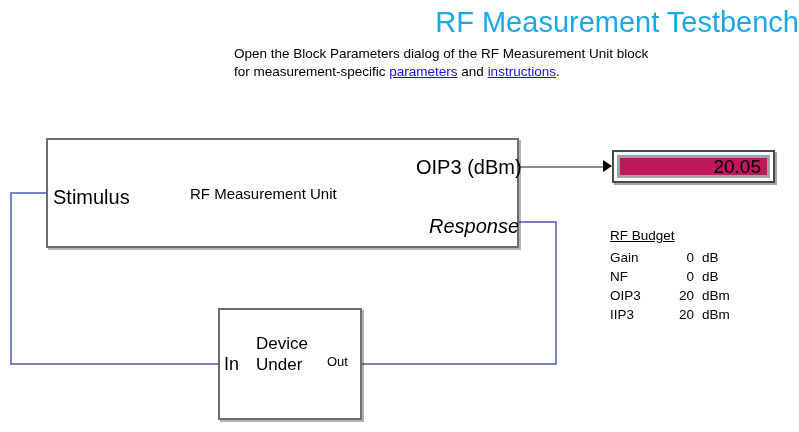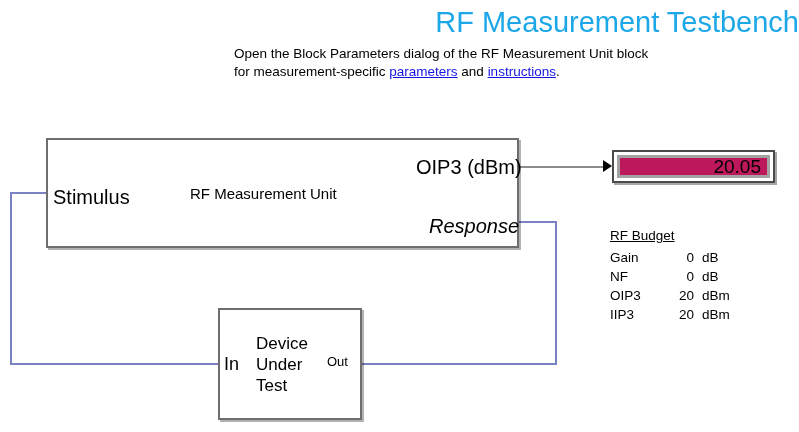--- a/index.html
+++ b/index.html
@@ -236,21 +236,20 @@
   <div class="block" id="rfmu"></div>
   <div class="block-label" id="rfmu-title">RF Measurement Unit</div>
   <div class="port-label" id="rfmu-stimulus">Stimulus</div>
   <div class="port-label" id="rfmu-oip3">OIP3 (dBm)</div>
   <div class="port-label" id="rfmu-response">Response</div>
 
   <div class="block" id="dut"></div>
   <div class="block-label" id="dut-title">
     <div>Device</div>
     <div>Under</div>
-    <div>Test</div>
   </div>
   <div class="port-label" id="dut-in">In</div>
   <div class="port-label" id="dut-out">Out</div>
 
   <div id="display">
     <div id="display-inner">
       <span id="display-value">20.05</span>
     </div>
   </div>
 

